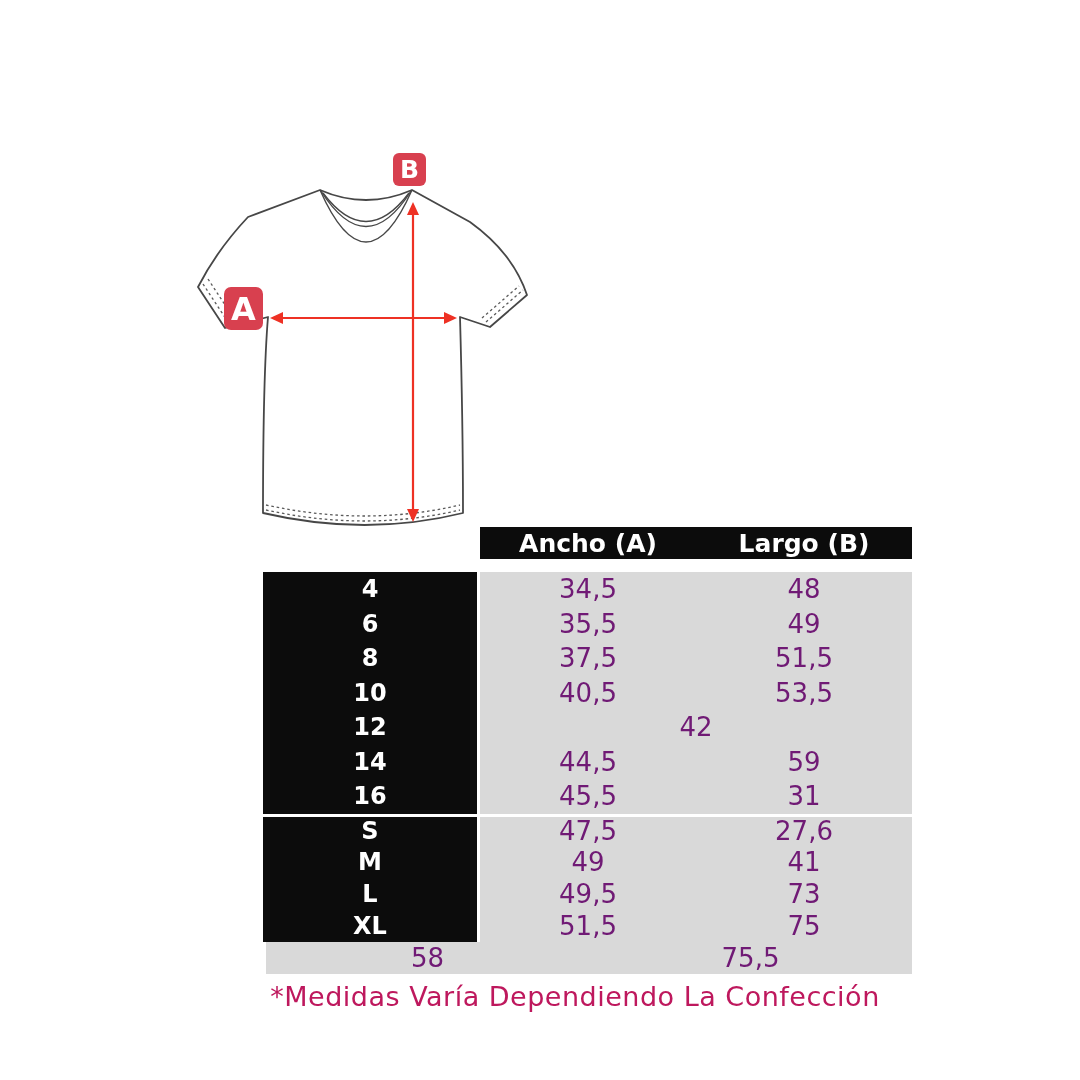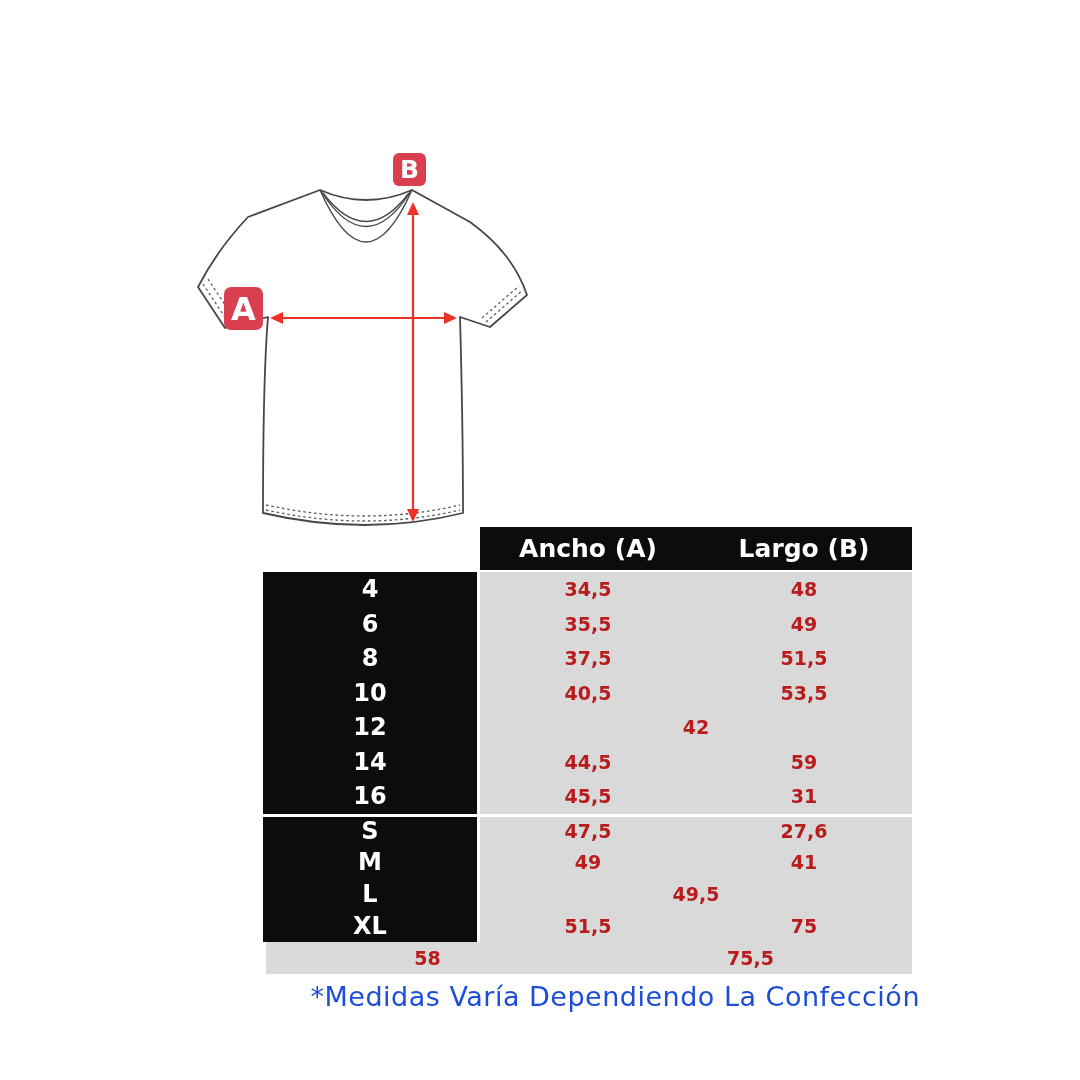--- a/index.html
+++ b/index.html
@@ -37,21 +37,21 @@
     font-weight: bold;
     border-radius: 7px;
   }
   .badge-a { left: 224px; top: 287px; width: 39px; height: 43px; font-size: 32px; }
   .badge-b { left: 393px; top: 153px; width: 33px; height: 33px; font-size: 25px; border-radius: 6px; }
 
   
   .size-table { position: absolute; left: 263px; top: 527px; width: 649px; }
   .thead {
     position: absolute; left: 217px; top: 0;
-    width: 432px; height: 43px;
+    width: 432px; height: 32px;
     background: var(--table-black, #0c0c0c);
     display: flex;
   }
   .th {
     flex: 1;
     display: flex; align-items: center; justify-content: center;
     color: #ffffff; font-weight: bold; font-size: 25px;
   }
   .tbody { position: absolute; left: 0; top: 45px; width: 649px; }
   .trow { display: flex; width: 649px; }
@@ -61,32 +61,32 @@
     width: 214px;
     background: var(--table-black, #0c0c0c);
     color: #ffffff; font-weight: bold; font-size: 24px;
     display: flex; align-items: center; justify-content: center;
   }
   .gap { width: 3px; background: #ffffff; }
   .vals { flex: 1; background: var(--row-gray, #d9d9d9); display: flex; }
   .val {
     flex: 1;
     display: flex; align-items: center; justify-content: center;
-    font-size: 19px; color: #b91c1c; font-weight: bold;
+    font-size: 26px; color: #701a75;
   }
   .trow.group-start .size-cell,
   .trow.group-start .vals { border-top: 3px solid #ffffff; }
 
   
   .footer-note {
     position: absolute;
     left: 230px; top: 981px; width: 690px;
-    text-align: right;
+    text-align: center;
     font-size: 27px;
-    color: #1d4ed8;
+    color: #be185d;
     letter-spacing: 0.5px;
   }
 </style>
 </head>
 <body>
 
 <div class="stage">
 
   <svg class="tshirt-svg" viewBox="0 0 385 395">
 
@@ -212,20 +212,21 @@
         <div class="val ancho">49</div>
         <div class="val largo">41</div>
       </div>
     </div>
 
     <div class="trow adultos">
       <div class="size-cell">L</div>
       <div class="gap"></div>
       <div class="vals">
         <div class="val ancho">49,5</div>
+        <div class="val largo">73</div>
       </div>
     </div>
 
     <div class="trow adultos">
       <div class="size-cell">XL</div>
       <div class="gap"></div>
       <div class="vals">
         <div class="val ancho">51,5</div>
         <div class="val largo">75</div>
       </div>

